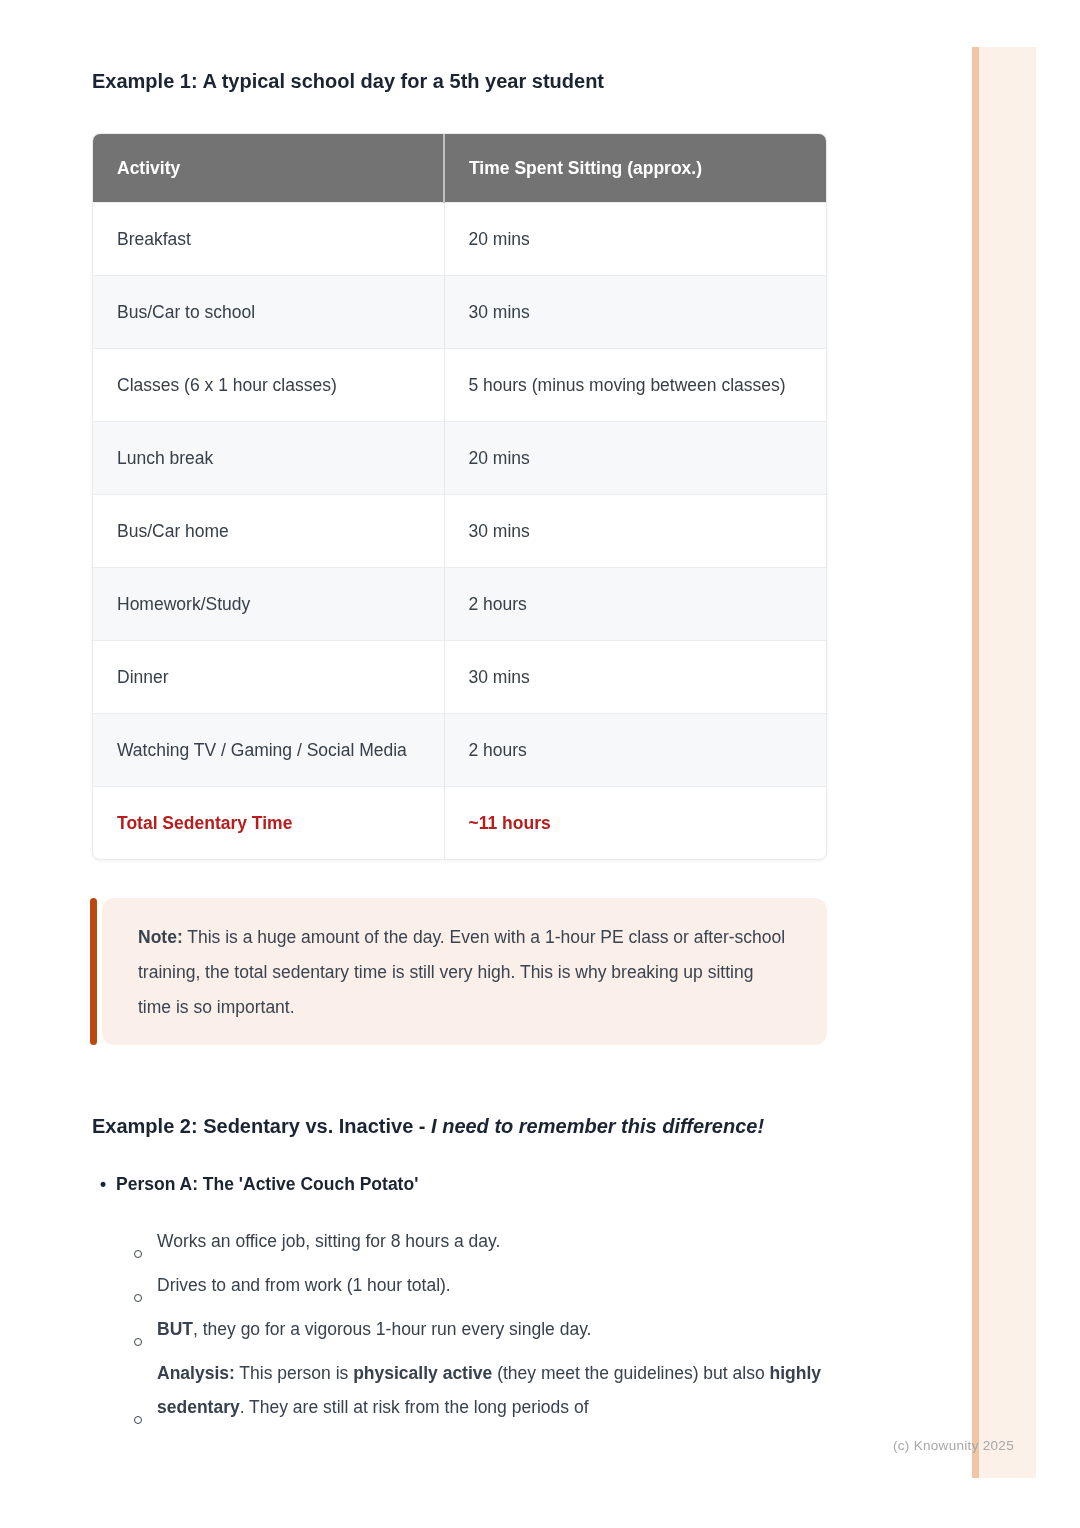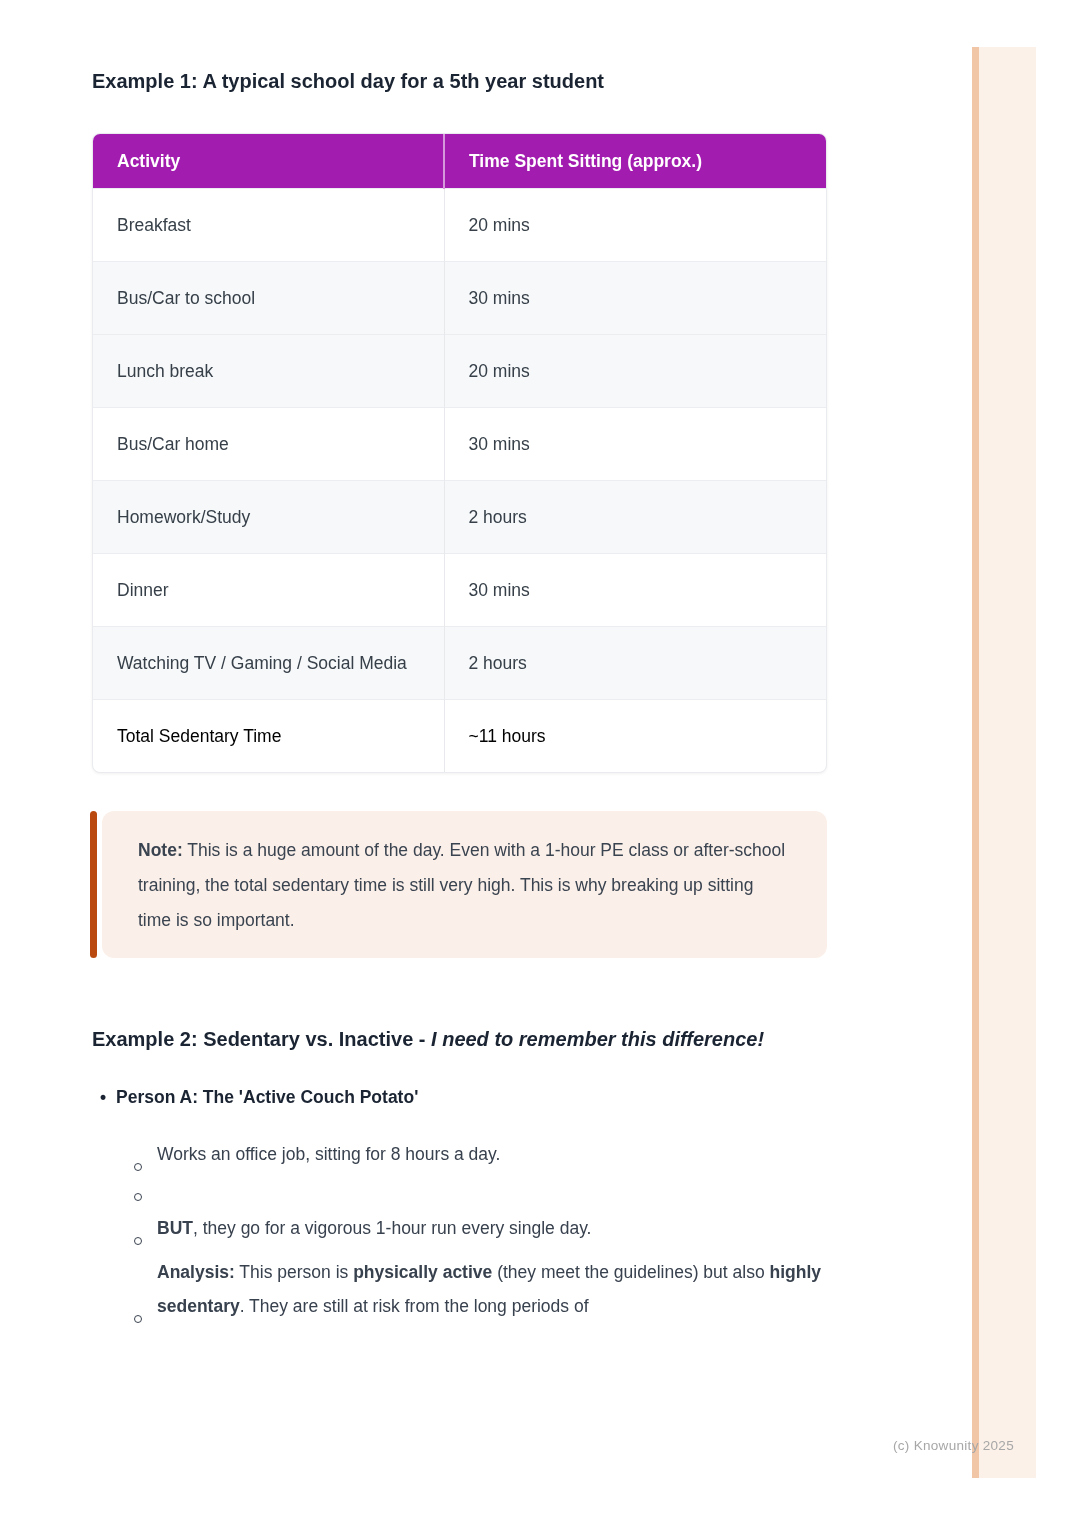--- a/index.html
+++ b/index.html
@@ -32,34 +32,34 @@
   
   .table-wrap {
     margin-top:40px;
     border:1px solid #E9EBEE; border-radius:8px;
     overflow:hidden;
     box-shadow:0 1px 3px rgba(16,24,40,0.06);
     background:#ffffff;
   }
   table { width:100%; border-collapse:collapse; font-size:17.5px; }
   thead th {
-    background:#a21caf; color:#ffffff;
+    background:#737373; color:#ffffff;
     text-align:left; font-weight:bold;
-    padding:15px 24px; line-height:24px; font-size:17.5px;
+    padding:22px 24px; line-height:24px; font-size:17.5px;
   }
   thead th:first-child { width:351px; border-right:2px solid rgba(255,255,255,0.55); }
   tbody td {
     padding:20px 24px; line-height:32px;
     color:#374049; vertical-align:middle;
     border-top:1px solid #EBEDF0;
     margin-top:27px;
   }
   tbody td:first-child { border-right:1px solid #E7E9EC; }
   tbody tr.alt { background:#F6F8FA; }
-  tbody tr.total td { font-weight:normal; color:#000000; }
+  tbody tr.total td { font-weight:bold; color:#b91c1c; }
 
   
   .note { position:relative; margin-top:38px; }
   .note-bar {
     position:absolute; left:-2px; top:0; bottom:0; width:7px;
     border-radius:4px; background:#B9490F;
   }
   .note-panel {
     margin-left:10px;
     background:#FBF0E9; border-radius:12px;
@@ -107,20 +107,24 @@
       </thead>
       <tbody>
           <tr>
             <td>Breakfast</td>
             <td>20 mins</td>
           </tr>
           <tr class="alt">
             <td>Bus/Car to school</td>
             <td>30 mins</td>
           </tr>
+          <tr>
+            <td>Classes (6 x 1 hour classes)</td>
+            <td>5 hours (minus moving between classes)</td>
+          </tr>
           <tr class="alt">
             <td>Lunch break</td>
             <td>20 mins</td>
           </tr>
           <tr>
             <td>Bus/Car home</td>
             <td>30 mins</td>
           </tr>
           <tr class="alt">
             <td>Homework/Study</td>
@@ -154,20 +158,21 @@
       <span class="dot-marker">•</span>
       <span class="l1-text">Person A: The 'Active Couch Potato'</span>
     </div>
     <div class="sub-list">
         <div class="bullet-l2">
           <span class="circle-marker"></span>
           <div class="bullet-text"><span>Works an office job, sitting for 8 hours a day.</span></div>
         </div>
         <div class="bullet-l2">
           <span class="circle-marker"></span>
+          <div class="bullet-text"><span>Drives to and from work (1 hour total).</span></div>
         </div>
         <div class="bullet-l2">
           <span class="circle-marker"></span>
           <div class="bullet-text"><span class="b">BUT</span><span>, they go for a vigorous 1-hour run every single day.</span></div>
         </div>
         <div class="bullet-l2">
           <span class="circle-marker"></span>
           <div class="bullet-text"><span class="b">Analysis:</span><span> This person is </span><span class="b">physically active</span><span> (they meet the guidelines) but also </span><span class="b">highly sedentary</span><span>. They are still at risk from the long periods of</span></div>
         </div>
       </div>

